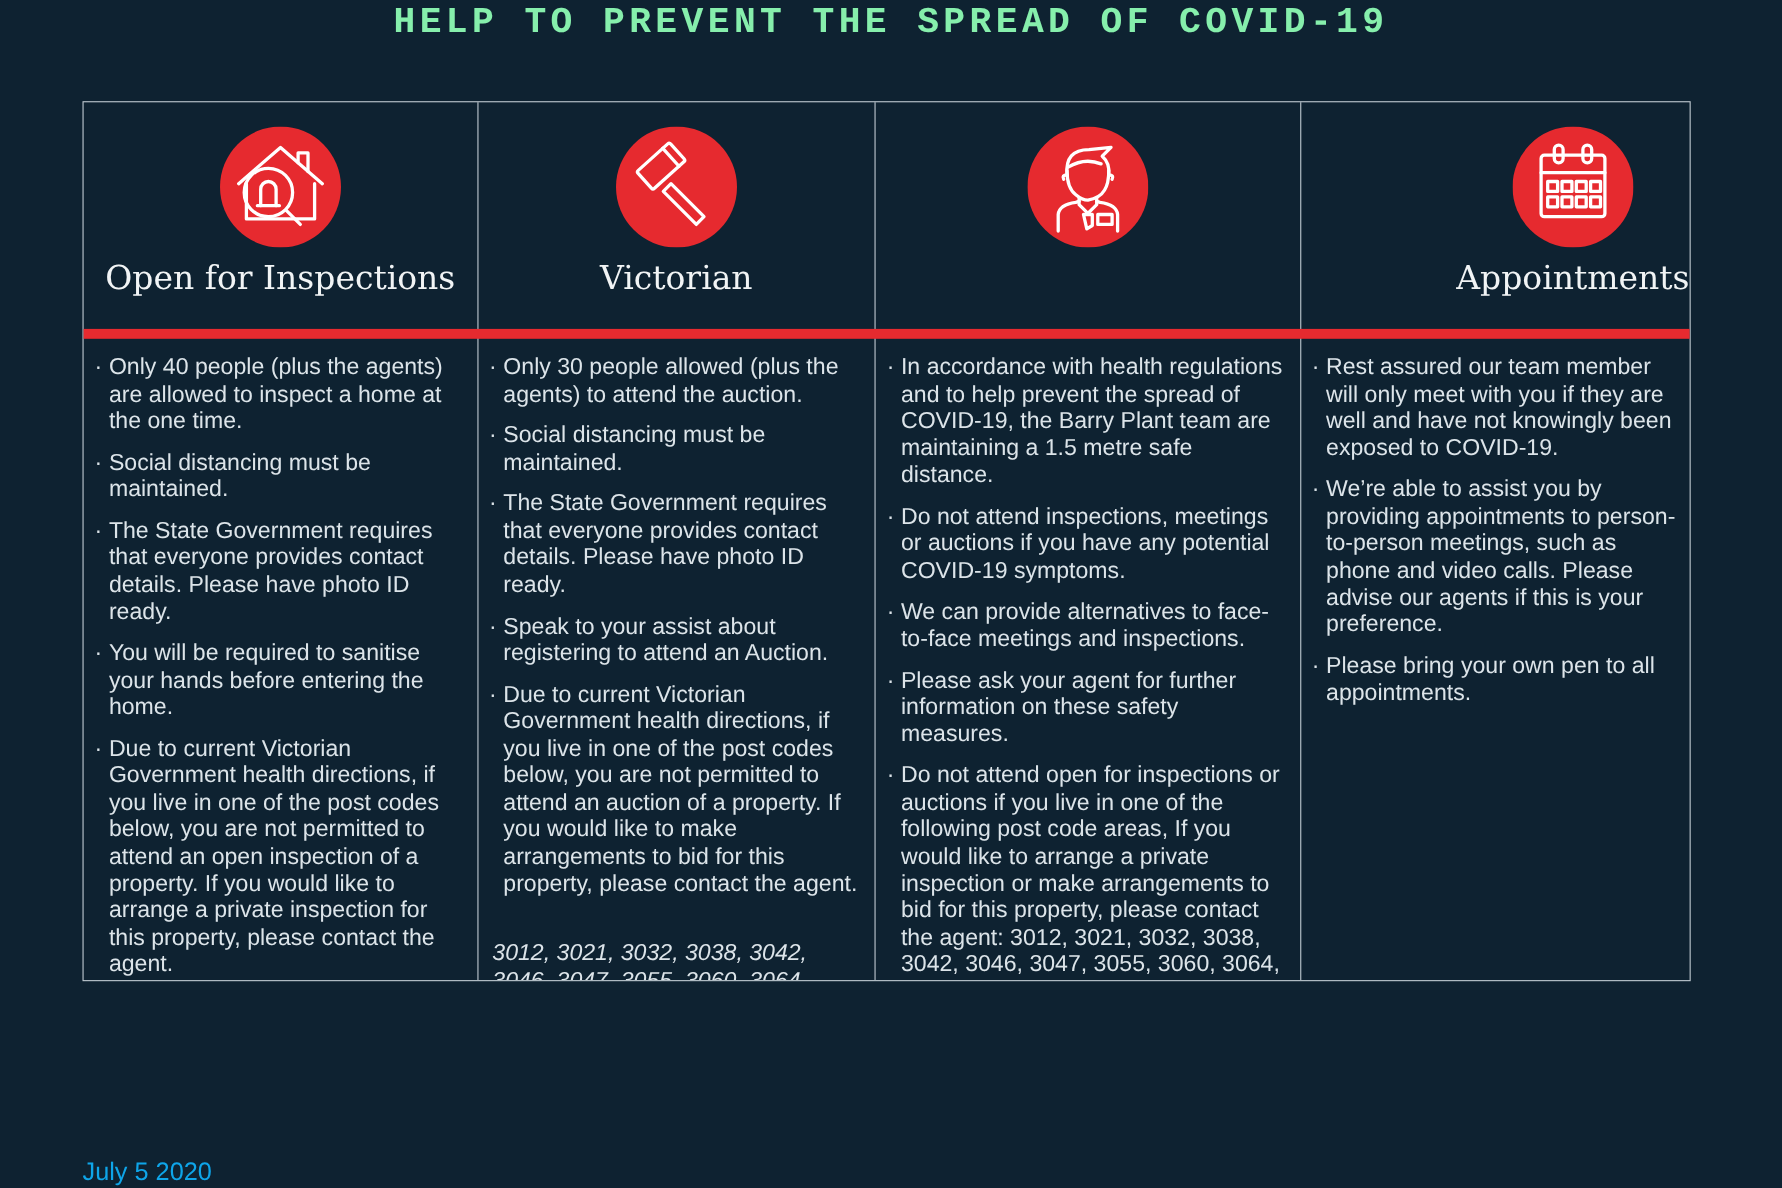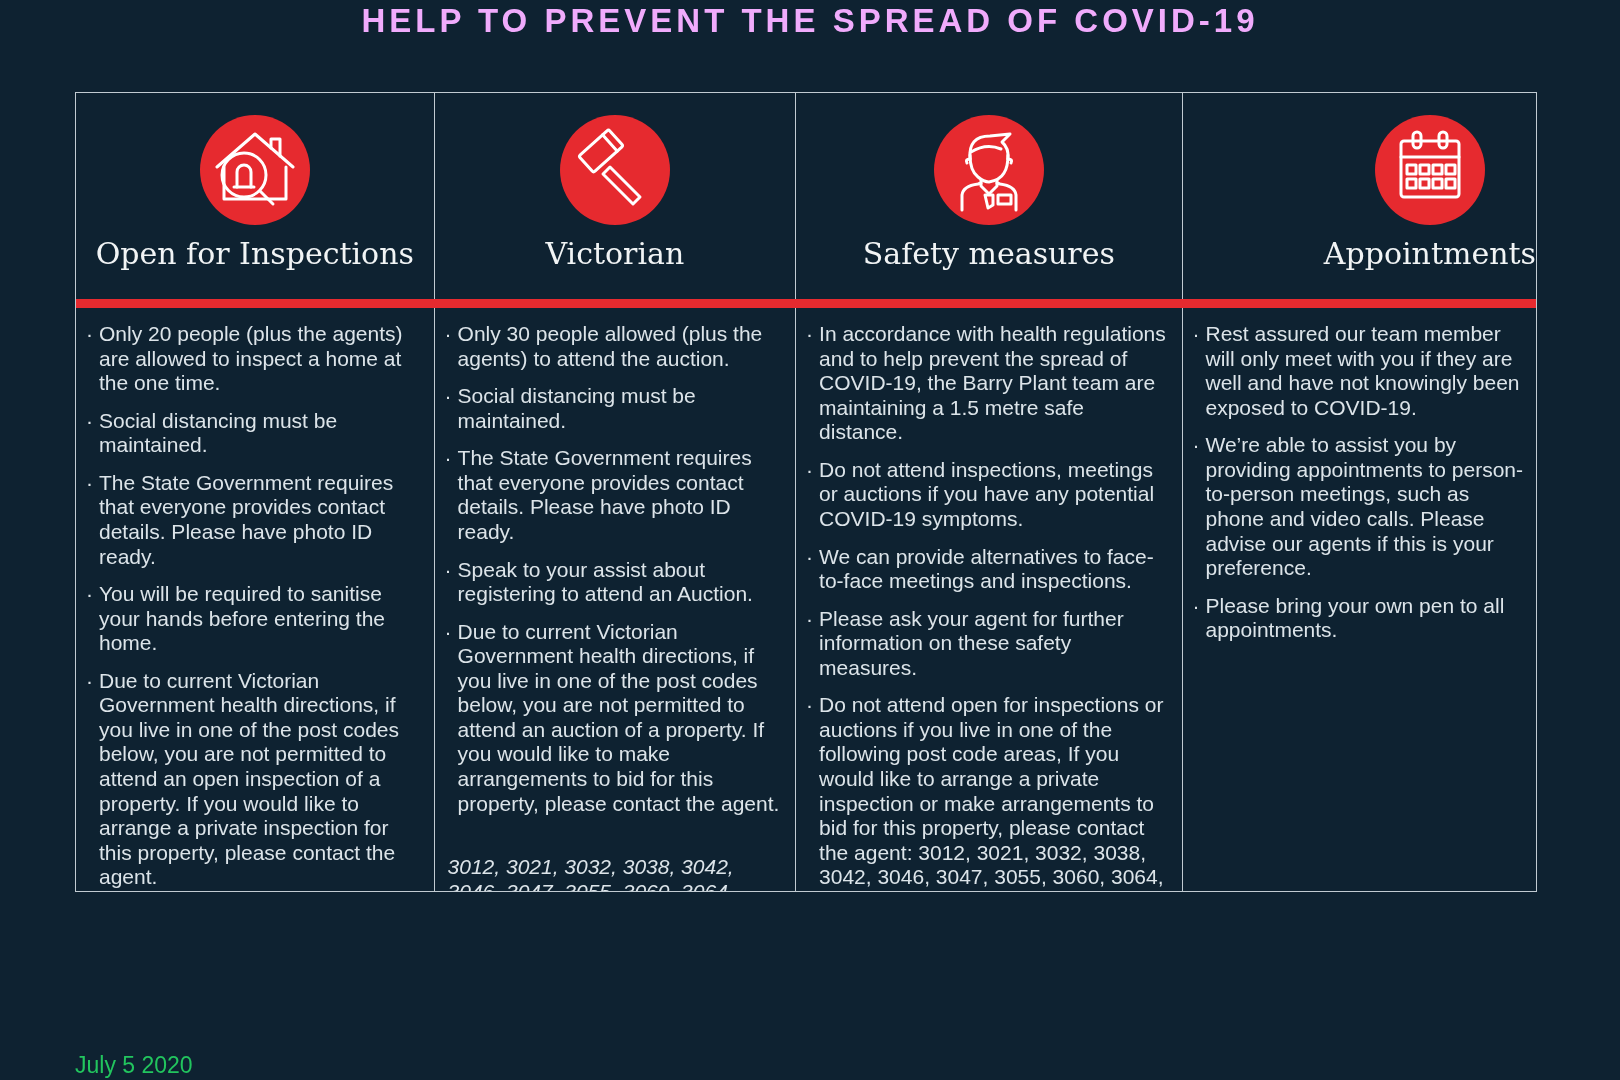--- a/index.html
+++ b/index.html
@@ -2,22 +2,22 @@
 <html><head>
 <meta charset="utf-8">
 <style>
   html,body{margin:0;padding:0;background:#0e2231;}
   .page{
     position:relative;width:1620px;height:1080px;overflow:hidden;
     background:#0e2231;font-family:"Liberation Sans",sans-serif;
   }
   .title{
     position:absolute;top:2px;left:0;right:0;text-align:center;
-    font-family:Liberation Sans, sans-serif;font-weight:700;font-size:33px;
-    letter-spacing:4px;color:#f0abfc;white-space:nowrap;
+    font-family:Liberation Mono, monospace;font-weight:700;font-size:33px;
+    letter-spacing:4px;color:#86efac;white-space:nowrap;
   }
   .info-table{
     position:absolute;left:75px;top:92px;width:1462px;height:800px;
     border:1px solid rgba(225,233,238,0.85);box-sizing:border-box;
     display:grid;grid-template-columns:24.56% 24.76% 26.47% 24.21%;
   }
   .red-bar{
     position:absolute;left:0;right:0;top:206px;height:9px;
     background:#e62a2f;z-index:3;
   }
@@ -36,21 +36,21 @@
     font-family:"DejaVu Serif",serif;font-size:30px;color:#f1f4f5;
     margin-top:11px;white-space:nowrap;
   }
   .col-body{
     padding:14px 11px 0 10px;font-size:21px;line-height:1.17;color:#dce4e9;
   }
   .bullet{display:flex;margin-bottom:13px;}
   .bullet-dot{flex:0 0 13px;color:#dce4e9;}
   .postcodes{margin-top:26px;padding-left:13px;font-style:italic;}
   .footer-date{
-    position:absolute;left:75px;top:1052px;font-size:23px;color:#22c55e;
+    position:absolute;left:75px;top:1052px;font-size:23px;color:#0ea5e9;
   }
   svg .stk{fill:none;stroke:#fff;stroke-width:3;stroke-linecap:round;stroke-linejoin:round;}
 </style>
 </head>
 <body>
 
 <div class="page">
 
   <div class="title">HELP TO PREVENT THE SPREAD OF COVID-19</div>
 
@@ -68,21 +68,21 @@
           <path class="stk" d="M37,72 V57 a7,7 0 0 1 14,0 V72"></path>
           <path class="stk" d="M34,72 H54"></path>
           <path class="stk" d="M60,76 L73,89" stroke-width="7"></path>
         </svg>
         <div class="col-heading">Open for Inspections</div>
       </div>
       <div class="col-body">
 
           <div class="bullet">
             <span class="bullet-dot">·</span>
-            <span>Only 20 people (plus the agents) are allowed to inspect a home at the one time.</span>
+            <span>Only 40 people (plus the agents) are allowed to inspect a home at the one time.</span>
           </div>
 
           <div class="bullet">
             <span class="bullet-dot">·</span>
             <span>Social distancing must be maintained.</span>
           </div>
 
           <div class="bullet">
             <span class="bullet-dot">·</span>
             <span>The State Government requires that everyone provides contact details.  Please have photo ID ready.</span>
@@ -149,21 +149,20 @@
           <path class="stk" d="M37,37 Q52,28 67,34"></path>
           <path class="stk" d="M36,40 Q36,56 44,62 Q50,67 55,67 Q66,65 70,58 Q74,52 74,40"></path>
           <path class="stk" d="M36,44 Q31,44 33,48"></path>
           <path class="stk" d="M74,44 Q79,44 77,48"></path>
           <path class="stk" d="M47,65 V71 L55,79 L63,71 V65"></path>
           <path class="stk" d="M28,95 V80 Q29,71 44,69 L47,68"></path>
           <path class="stk" d="M82,95 V80 Q81,71 66,69 L63,68"></path>
           <path class="stk" d="M51,80 L54,93 L59,90 L59,80 Z"></path>
           <rect class="stk" x="64" y="80" width="13" height="9"></rect>
         </svg>
-        <div class="col-heading">Safety measures</div>
       </div>
       <div class="col-body">
 
           <div class="bullet">
             <span class="bullet-dot">·</span>
             <span>In accordance with health regulations and to help prevent the spread of COVID-19, the Barry Plant team are maintaining a 1.5 metre safe distance.</span>
           </div>
 
           <div class="bullet">
             <span class="bullet-dot">·</span>

